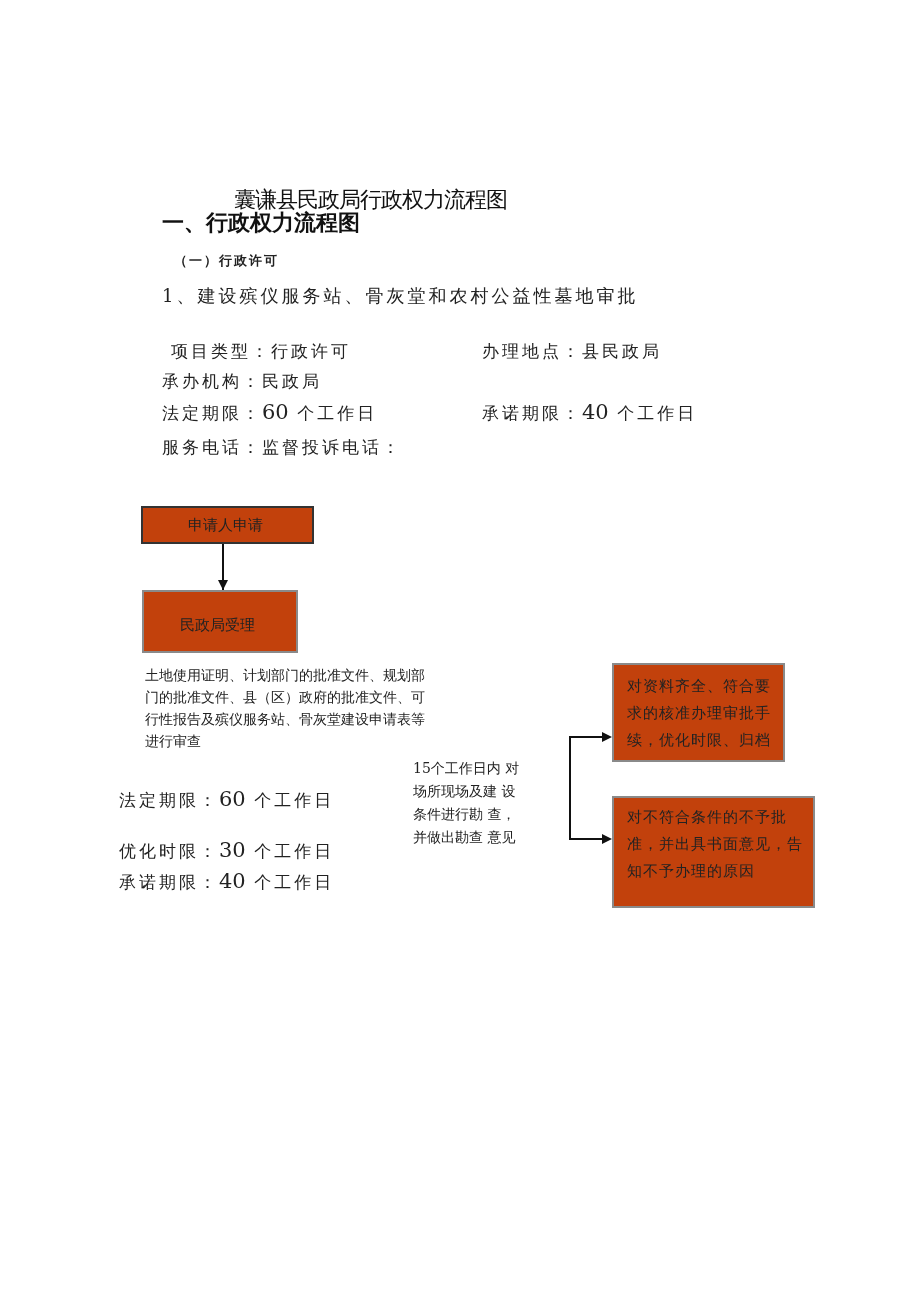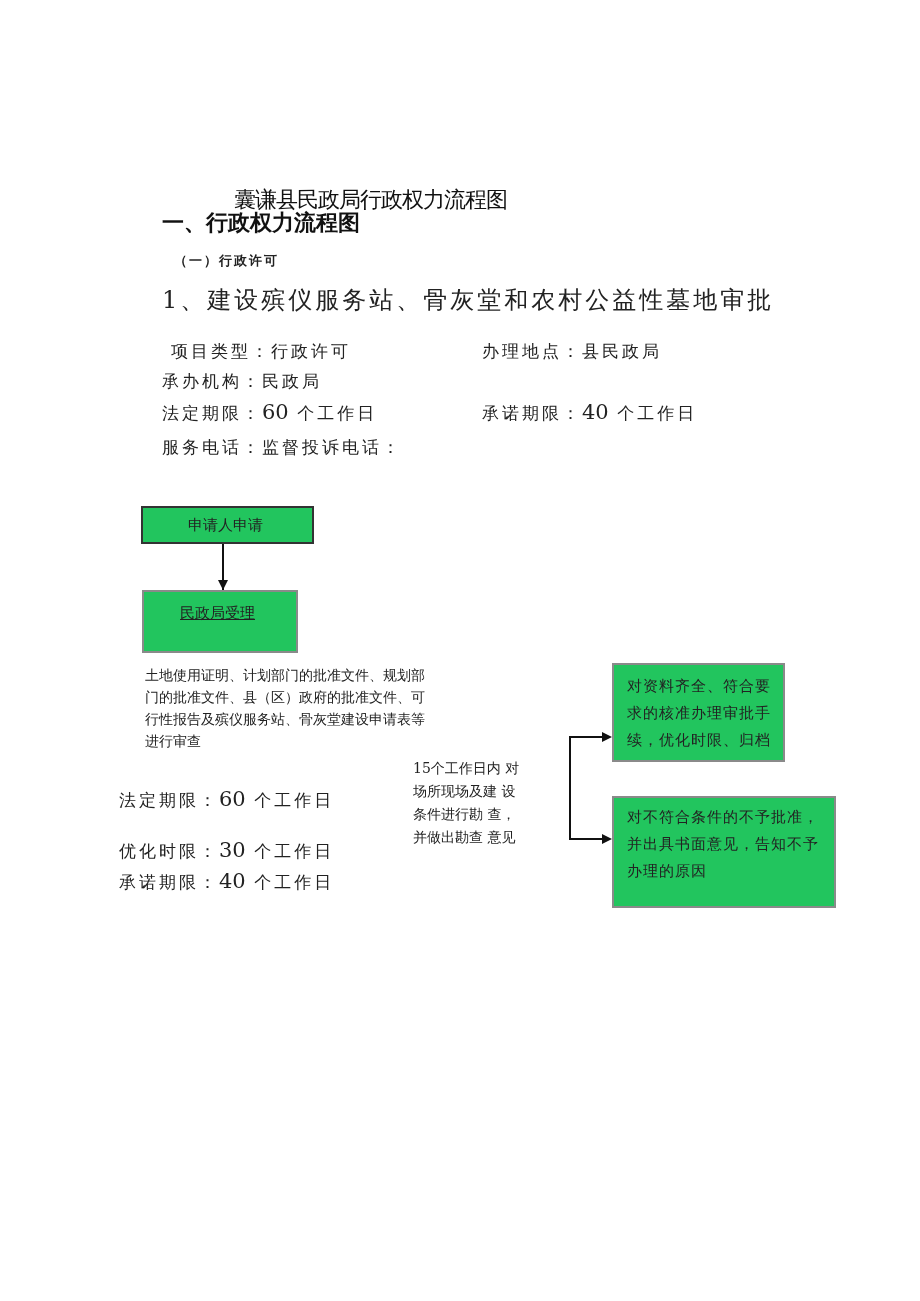--- a/index.html
+++ b/index.html
@@ -2,24 +2,24 @@
 <html><head>
   <meta charset="utf-8">
   <style>
     html, body { margin: 0; padding: 0; background: #ffffff; }
     body { width: 920px; height: 1301px; position: relative; overflow: hidden; color: #111; }
     .abs { position: absolute; white-space: nowrap; }
     .title { left: 234px; top: 145px; font-family: "DejaVu Sans", sans-serif; font-size: 22px; letter-spacing: -1px; color: #111; margin-top: 40px; }
     .h1 { left: 162px; top: 208px; font-family: "DejaVu Sans", sans-serif; font-size: 22px; color: #111; font-weight: bold; }
     .serif { font-family: "DejaVu Serif", "Liberation Serif", serif; color: #222; }
     .sub { left: 174px; top: 252px; font-size: 13px; letter-spacing: 2px; font-weight: bold; }
-    .item { left: 162px; top: 284px; font-size: 24px; letter-spacing: 3px; }
+    .item { left: 162px; top: 284px; font-size: 18px; letter-spacing: 3px; }
     .meta { font-size: 17px; letter-spacing: 3px; }
     .meta .num { font-size: 21px; letter-spacing: 0; }
-    .box { position: absolute; border: 2px solid #333; box-sizing: border-box; background: #22c55e; }
+    .box { position: absolute; border: 2px solid #333; box-sizing: border-box; background: #c2410c; }
     .box.soft { border-color: #8a8a8a; border-width: 2px; }
     .box .label { position: absolute; font-family: "DejaVu Serif", "Liberation Serif", serif; font-size: 15px; color: #222; }
     .note { font-family: "DejaVu Serif", "Liberation Serif", serif; font-size: 14px; color: #222; line-height: 22px; white-space: normal; }
     .rbox-text { position: absolute; left: 13px; top: 8px; right: 6px; font-family: "DejaVu Serif", "Liberation Serif", serif; font-size: 15px; line-height: 27px; color: #222; white-space: normal; letter-spacing: 1px; }
     .line { position: absolute; background: #111; }
     .arrow-down { position: absolute; width: 0; height: 0; border-left: 5px solid transparent; border-right: 5px solid transparent; border-top: 10px solid #111; }
     .arrow-right { position: absolute; width: 0; height: 0; border-top: 5px solid transparent; border-bottom: 5px solid transparent; border-left: 10px solid #111; }
     .lim { font-size: 17px; letter-spacing: 3px; }
     .lim .num { font-size: 21px; letter-spacing: 0; }
   </style>
@@ -51,21 +51,21 @@
 </div>
 
 <div class="box" style="left:141px; top:506px; width:173px; height:38px;">
   <span class="label" style="left:45px; top:8px;">申请人申请</span>
 </div>
 
 <div class="line" style="left:222px; top:544px; width:2px; height:46px;"></div>
 <div class="arrow-down" style="left:218px; top:580px;"></div>
 
 <div class="box soft" style="left:142px; top:590px; width:156px; height:63px;">
-  <span class="label" style="left:36px; top:12px;text-decoration:underline;">民政局受理</span>
+  <span class="label" style="left:36px; top:24px;">民政局受理</span>
 </div>
 
 <div class="abs note" style="left:145px; top:664px; width:285px;">土地使用证明、计划部门的批准文件、规划部门的批准文件、县（区）政府的批准文件、可行性报告及殡仪服务站、骨灰堂建设申请表等进行审查</div>
 
 <div class="abs note" style="left:413px; top:757px; line-height:23px;">
   <div>15个工作日内 对</div>
   <div>场所现场及建 设</div>
   <div>条件进行勘 查，</div>
   <div>并做出勘查 意见</div>
 </div>
@@ -73,21 +73,21 @@
 <div class="line" style="left:569px; top:736px; width:2px; height:103px;"></div>
 <div class="line" style="left:569px; top:736px; width:35px; height:2px;"></div>
 <div class="arrow-right" style="left:602px; top:732px;"></div>
 <div class="line" style="left:569px; top:838px; width:35px; height:2px;"></div>
 <div class="arrow-right" style="left:602px; top:834px;"></div>
 
 <div class="box soft" style="left:612px; top:663px; width:173px; height:99px;">
   <div class="rbox-text">对资料齐全、符合要求的核准办理审批手续，优化时限、归档</div>
 </div>
 
-<div class="box soft" style="left:612px; top:796px; width:224px; height:112px;">
+<div class="box soft" style="left:612px; top:796px; width:203px; height:112px;">
   <div class="rbox-text" style="top:6px;">对不符合条件的不予批准，并出具书面意见，告知不予办理的原因</div>
 </div>
 
 <div class="abs serif lim" style="left:119px; top:787px;">
   <span>法定期限：</span><span class="num">60</span><span> 个工作日</span>
 </div>
 <div class="abs serif lim" style="left:119px; top:838px;">
   <span>优化时限：</span><span class="num">30</span><span> 个工作日</span>
 </div>
 <div class="abs serif lim" style="left:119px; top:869px;">

